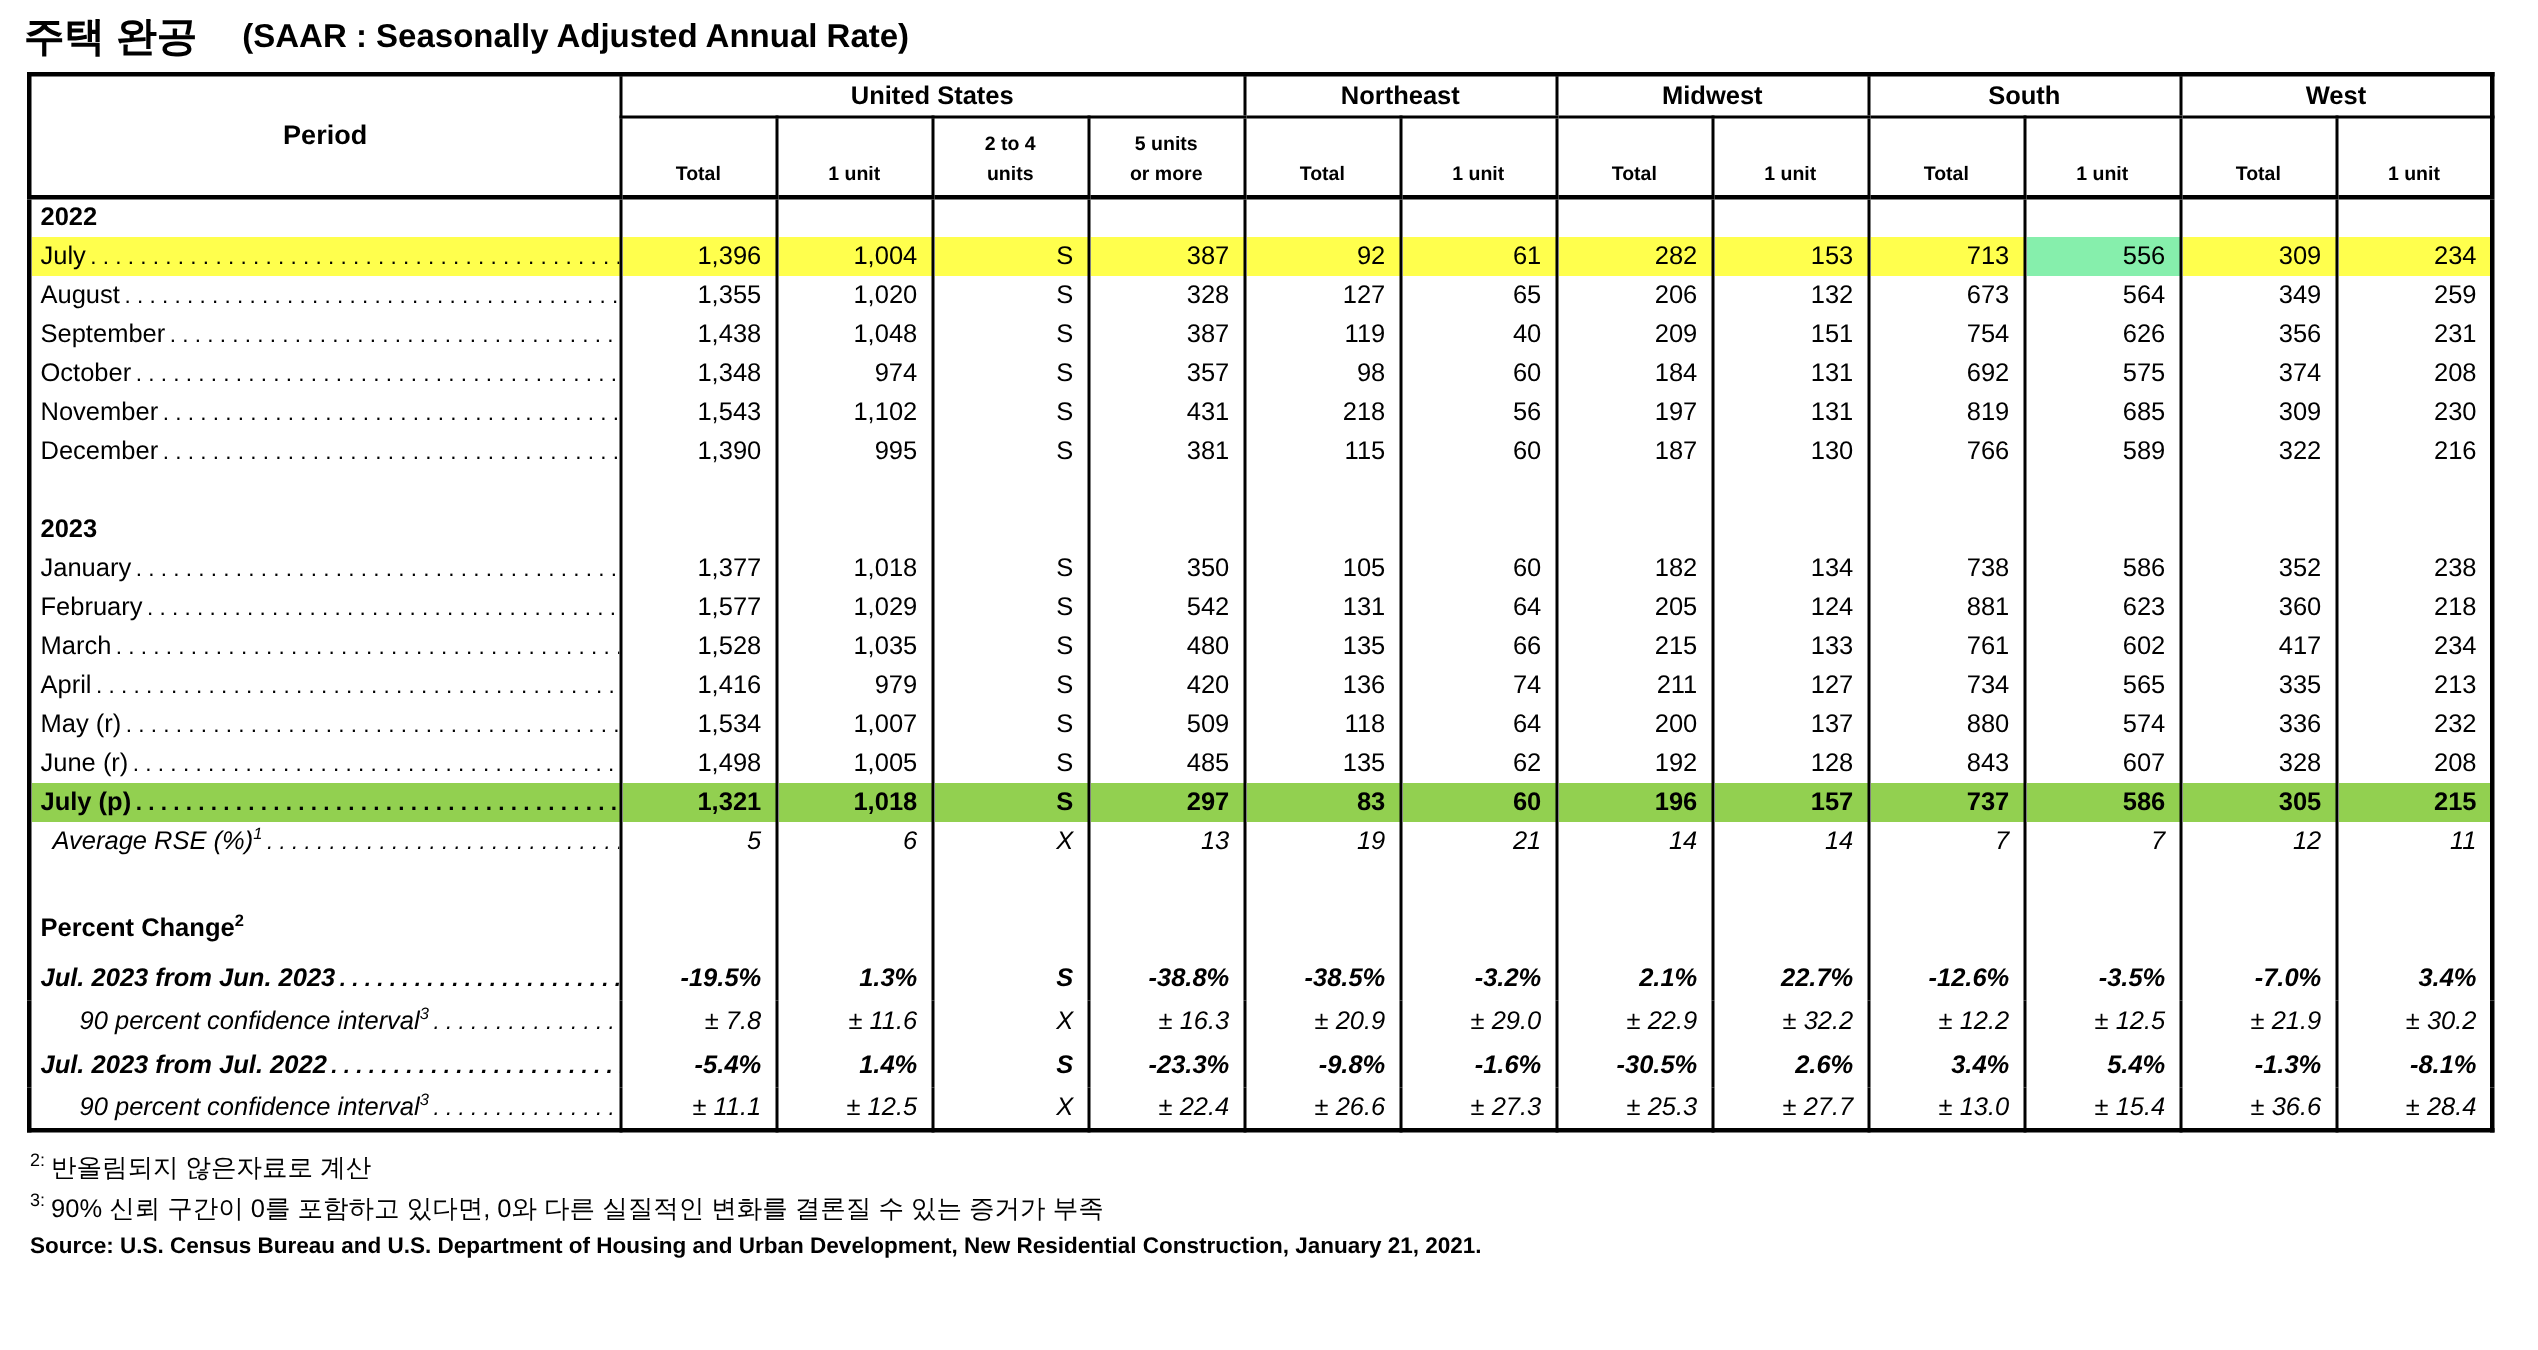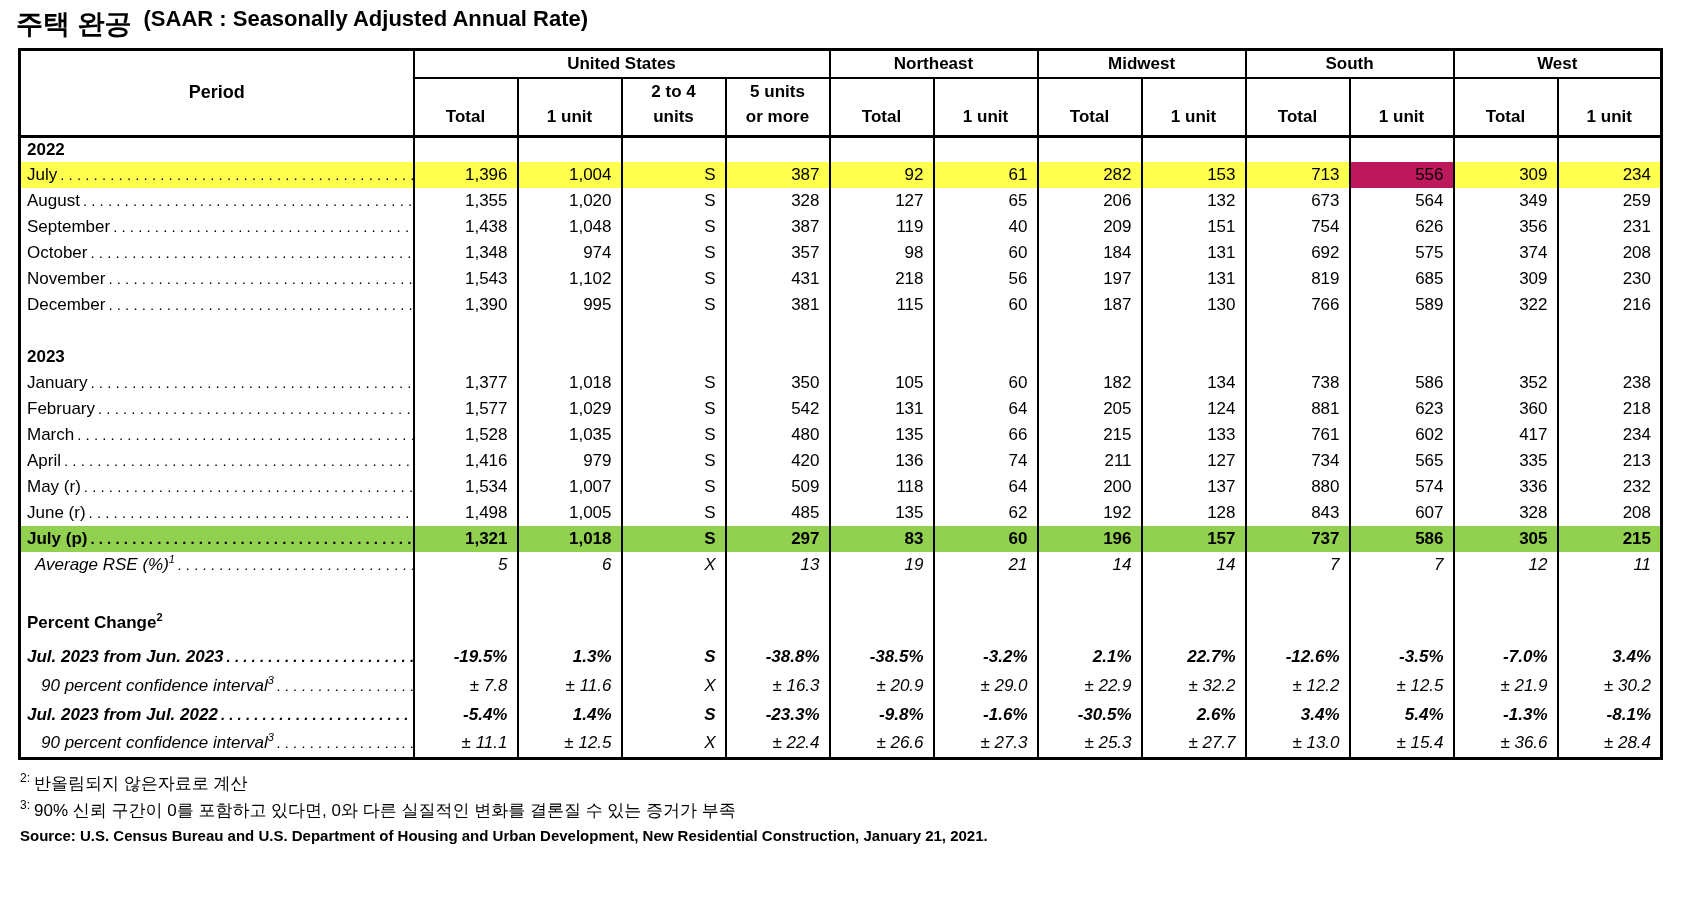--- a/index.html
+++ b/index.html
@@ -1,59 +1,59 @@
 <!DOCTYPE html>
 <html><head>
 <meta charset="utf-8">
 <style>
   html,body{margin:0;padding:0;background:#fff;}
   body{width:1692px;height:900px;font-family:"Liberation Sans",sans-serif;color:#000;overflow:hidden;}
 
   .page{position:relative;width:1692px;height:900px;}
 
-  .title{margin:6px 0 0 16px;display:flex;align-items:flex-start;gap:0;}
+  .title{margin:6px 0 0 16px;display:flex;align-items:center;gap:18px;}
   .t-ko{font-size:27px;font-weight:bold;letter-spacing:0px;}
   .t-en{font-size:22px;font-weight:bold;margin-left:12px;}
 
   table{border-collapse:collapse;table-layout:fixed;width:1642px;margin:6px 0 0 18px;
         border:3px solid #000;}
   col.period{width:394px;}
   col.c{width:104px;}
 
   th,td{padding:0;margin:0;overflow:hidden;}
   th{font-weight:bold;}
 
   
   thead tr.gr{height:28px;}
   thead tr.sr{height:54px;}
   th.h-period{border-left:none;border-bottom:3px solid #000;text-align:center;vertical-align:middle;font-size:18px;}
   th.h-group{border-left:2px solid #000;border-bottom:2px solid #000;text-align:center;vertical-align:middle;font-size:17px;}
   th.h-sub{border-left:2px solid #000;border-bottom:3px solid #000;vertical-align:bottom;
-           font-size:17px;padding-bottom:5px;white-space:pre-line;line-height:1.5;}
+           font-size:13px;padding-bottom:5px;white-space:pre-line;line-height:1.5;}
 
   
   tbody tr{height:26px;}
   tbody tr.r-section{height:38px;vertical-align:bottom;}
   tbody tr.r-pct, tbody tr.r-ci{height:29px;}
   td{border-left:2px solid #000;vertical-align:middle;}
   td:first-child{border-left:none;}
   td.num{text-align:right;padding-right:9px;font-size:17px;}
   td.plabel{font-size:17px;}
   .pl-flex{display:flex;align-items:baseline;padding-left:6px;}
   .lbl{white-space:nowrap;}
   .dots{flex:1;overflow:hidden;white-space:nowrap;font-size:15px;padding-left:3px;}
   .dots::before{content:". . . . . . . . . . . . . . . . . . . . . . . . . . . . . . . . . . . . . . . . . . . . . . . . . . . . . . . . . . . . . . . . . . . . . . . . . . . .";}
 
   tr.r-year td{font-weight:bold;}
   tr.r-section td{font-size:17px;font-weight:bold;}
   tr.r-rse td{font-style:italic;}
   tr.r-rse .pl-flex{padding-left:14px;}
   tr.r-pct td{font-weight:bold;font-style:italic;}
   tr.r-ci td{font-style:italic;}
-  tr.r-ci .pl-flex{padding-left:20px;}
+  tr.r-ci .pl-flex{padding-left:32px;}
   sup{font-size:11px;line-height:0;}
 
   
   .footnotes{margin:12px 0 0 20px;}
   .fn{font-size:17px;margin-top:10px;}
   .fn sup{font-size:12px;margin-right:4px;}
   .fn2{margin-top:4px;}
   .source{font-size:15px;font-weight:bold;margin-top:5px;}
 </style>
 </head>
@@ -137,21 +137,21 @@
           </td>
           <td class="num" style="background: rgb(255, 255, 77); margin-top: 24px;">1,396</td>
           <td class="num" style="background: rgb(255, 255, 77);">1,004</td>
           <td class="num" style="background: rgb(255, 255, 77);">S</td>
           <td class="num" style="background: rgb(255, 255, 77);">387</td>
           <td class="num" style="background: rgb(255, 255, 77);">92</td>
           <td class="num" style="background: rgb(255, 255, 77);">61</td>
           <td class="num" style="background: rgb(255, 255, 77);">282</td>
           <td class="num" style="background: rgb(255, 255, 77);">153</td>
           <td class="num" style="background: rgb(255, 255, 77);">713</td>
-          <td class="num" style="background: #be185d;">556</td>
+          <td class="num" style="background: #86efac;">556</td>
           <td class="num" style="background: rgb(255, 255, 77);">309</td>
           <td class="num" style="background: rgb(255, 255, 77);">234</td>
         </tr>
         <tr class="r-month">
           <td class="plabel">
             <div class="pl-flex">
               <span class="lbl">August</span>
               <span class="dots"></span>
             </div>
           </td>

